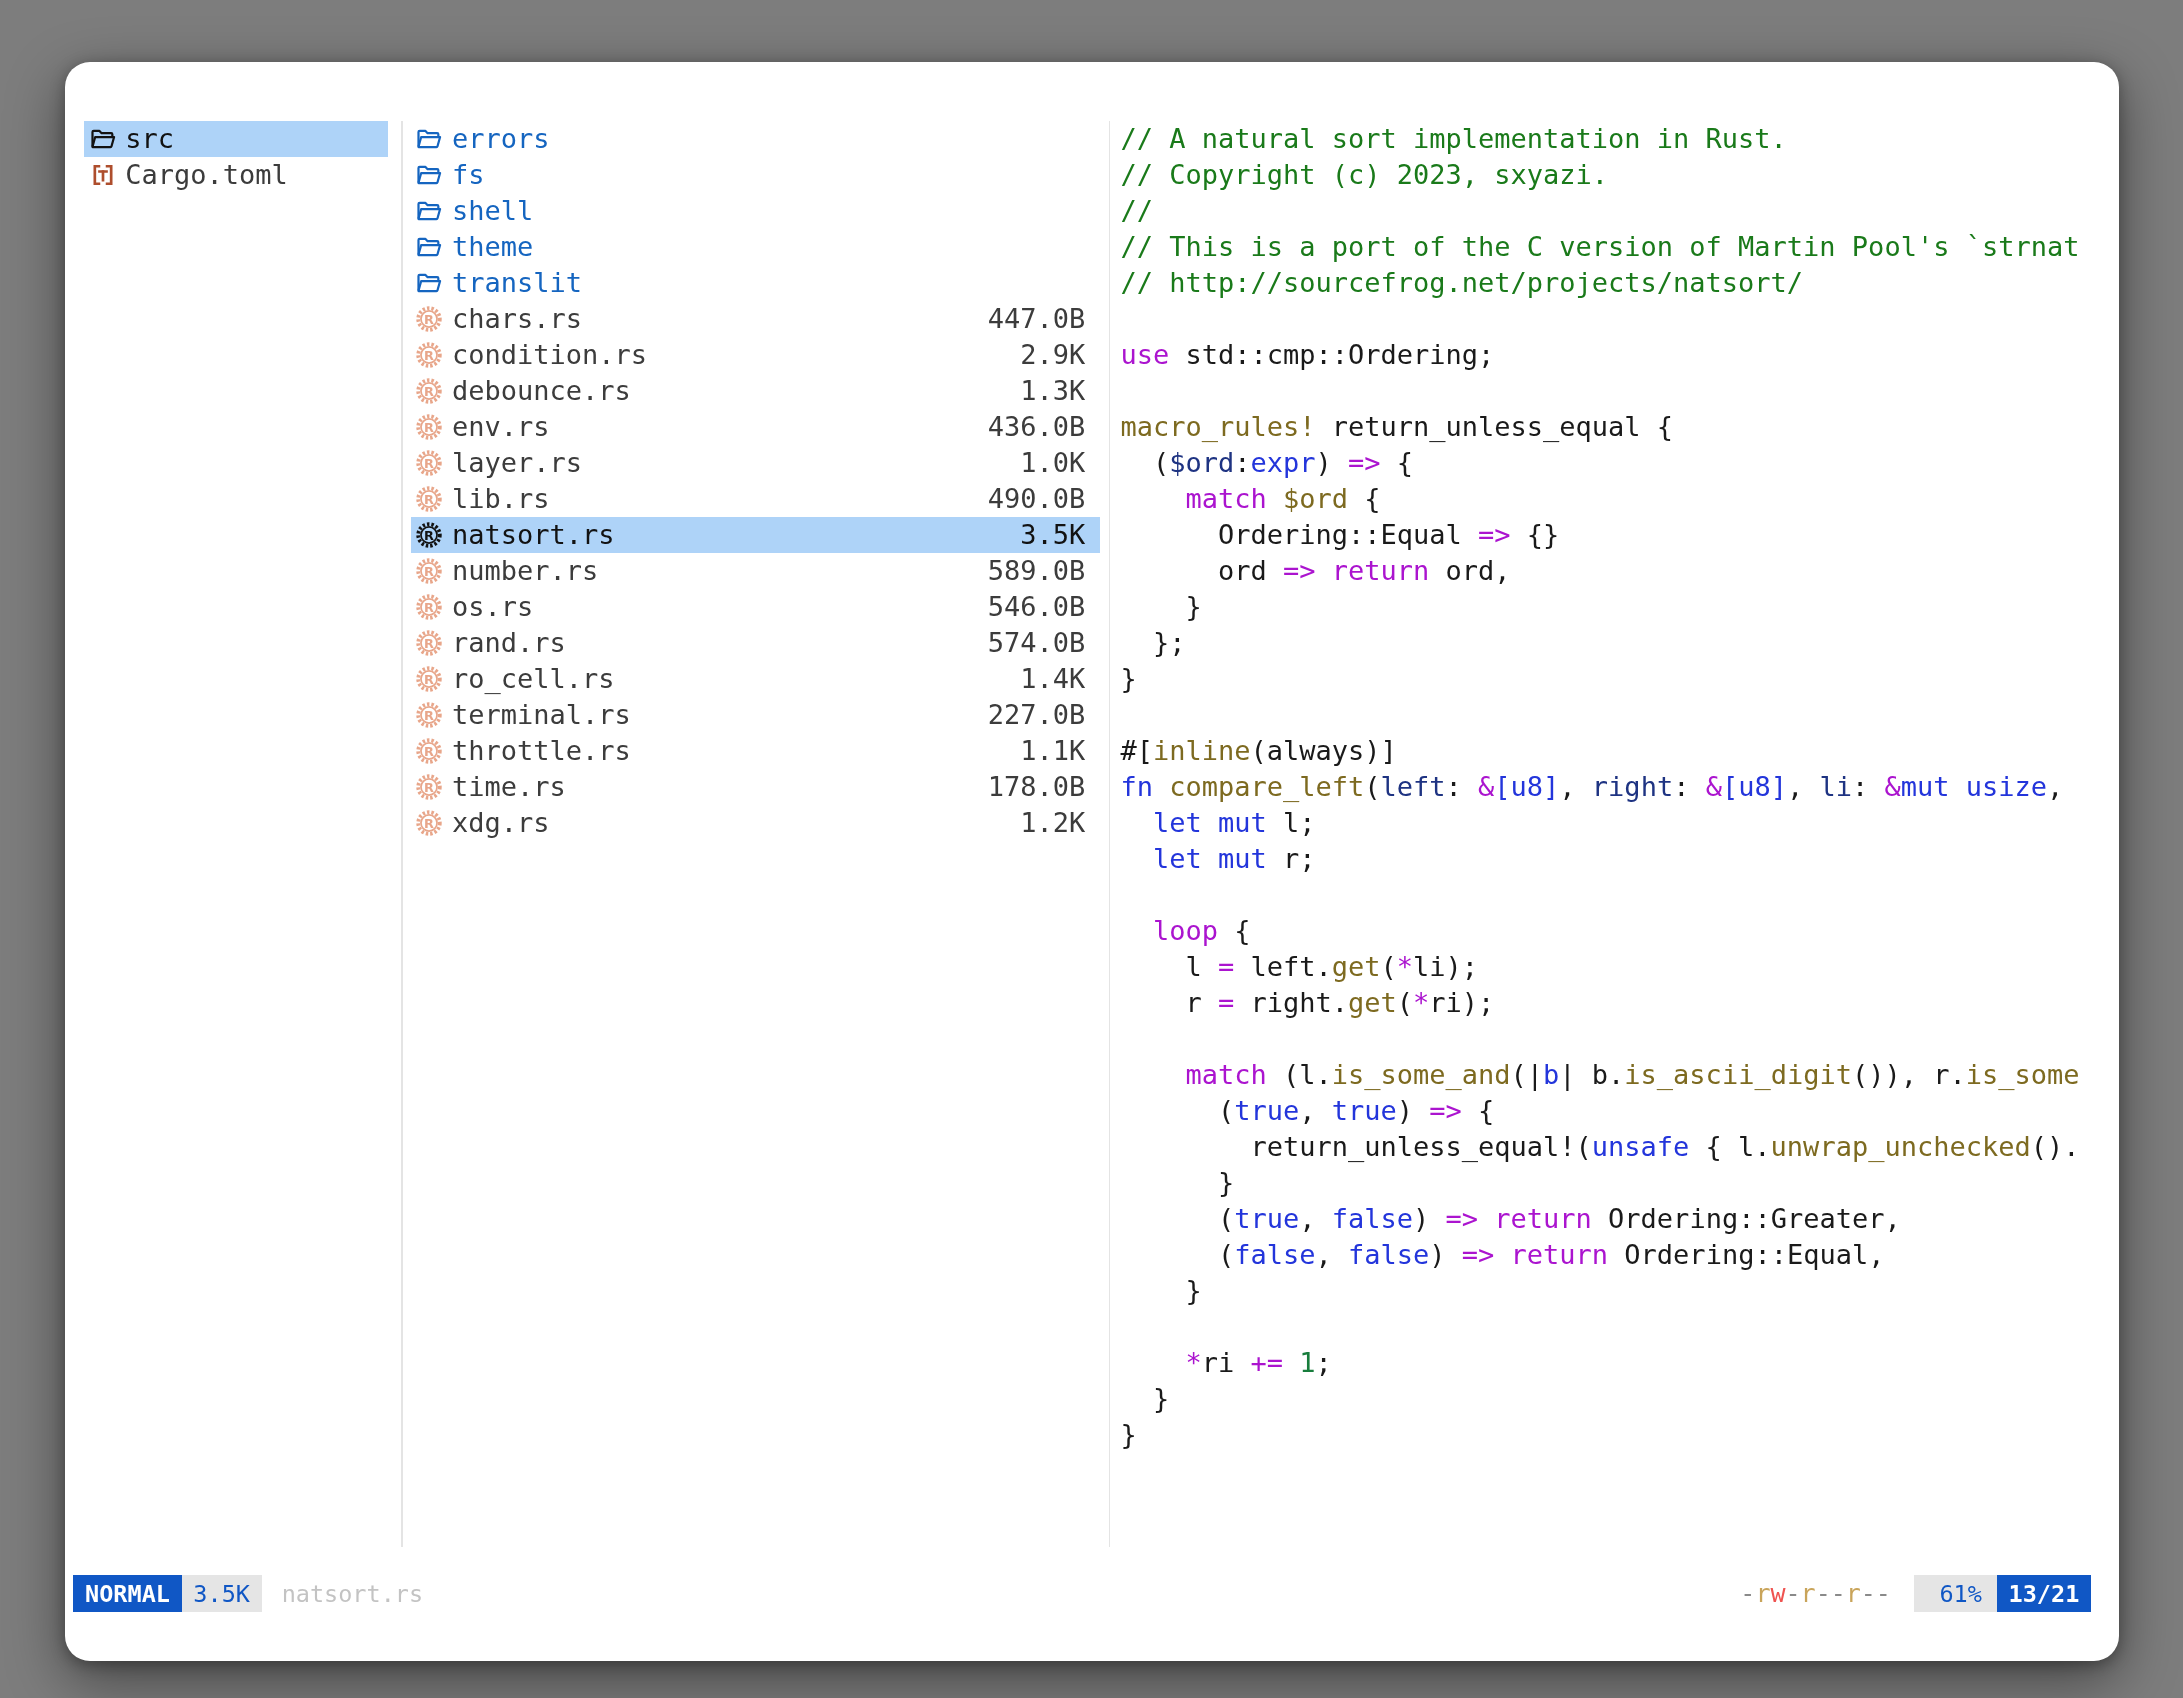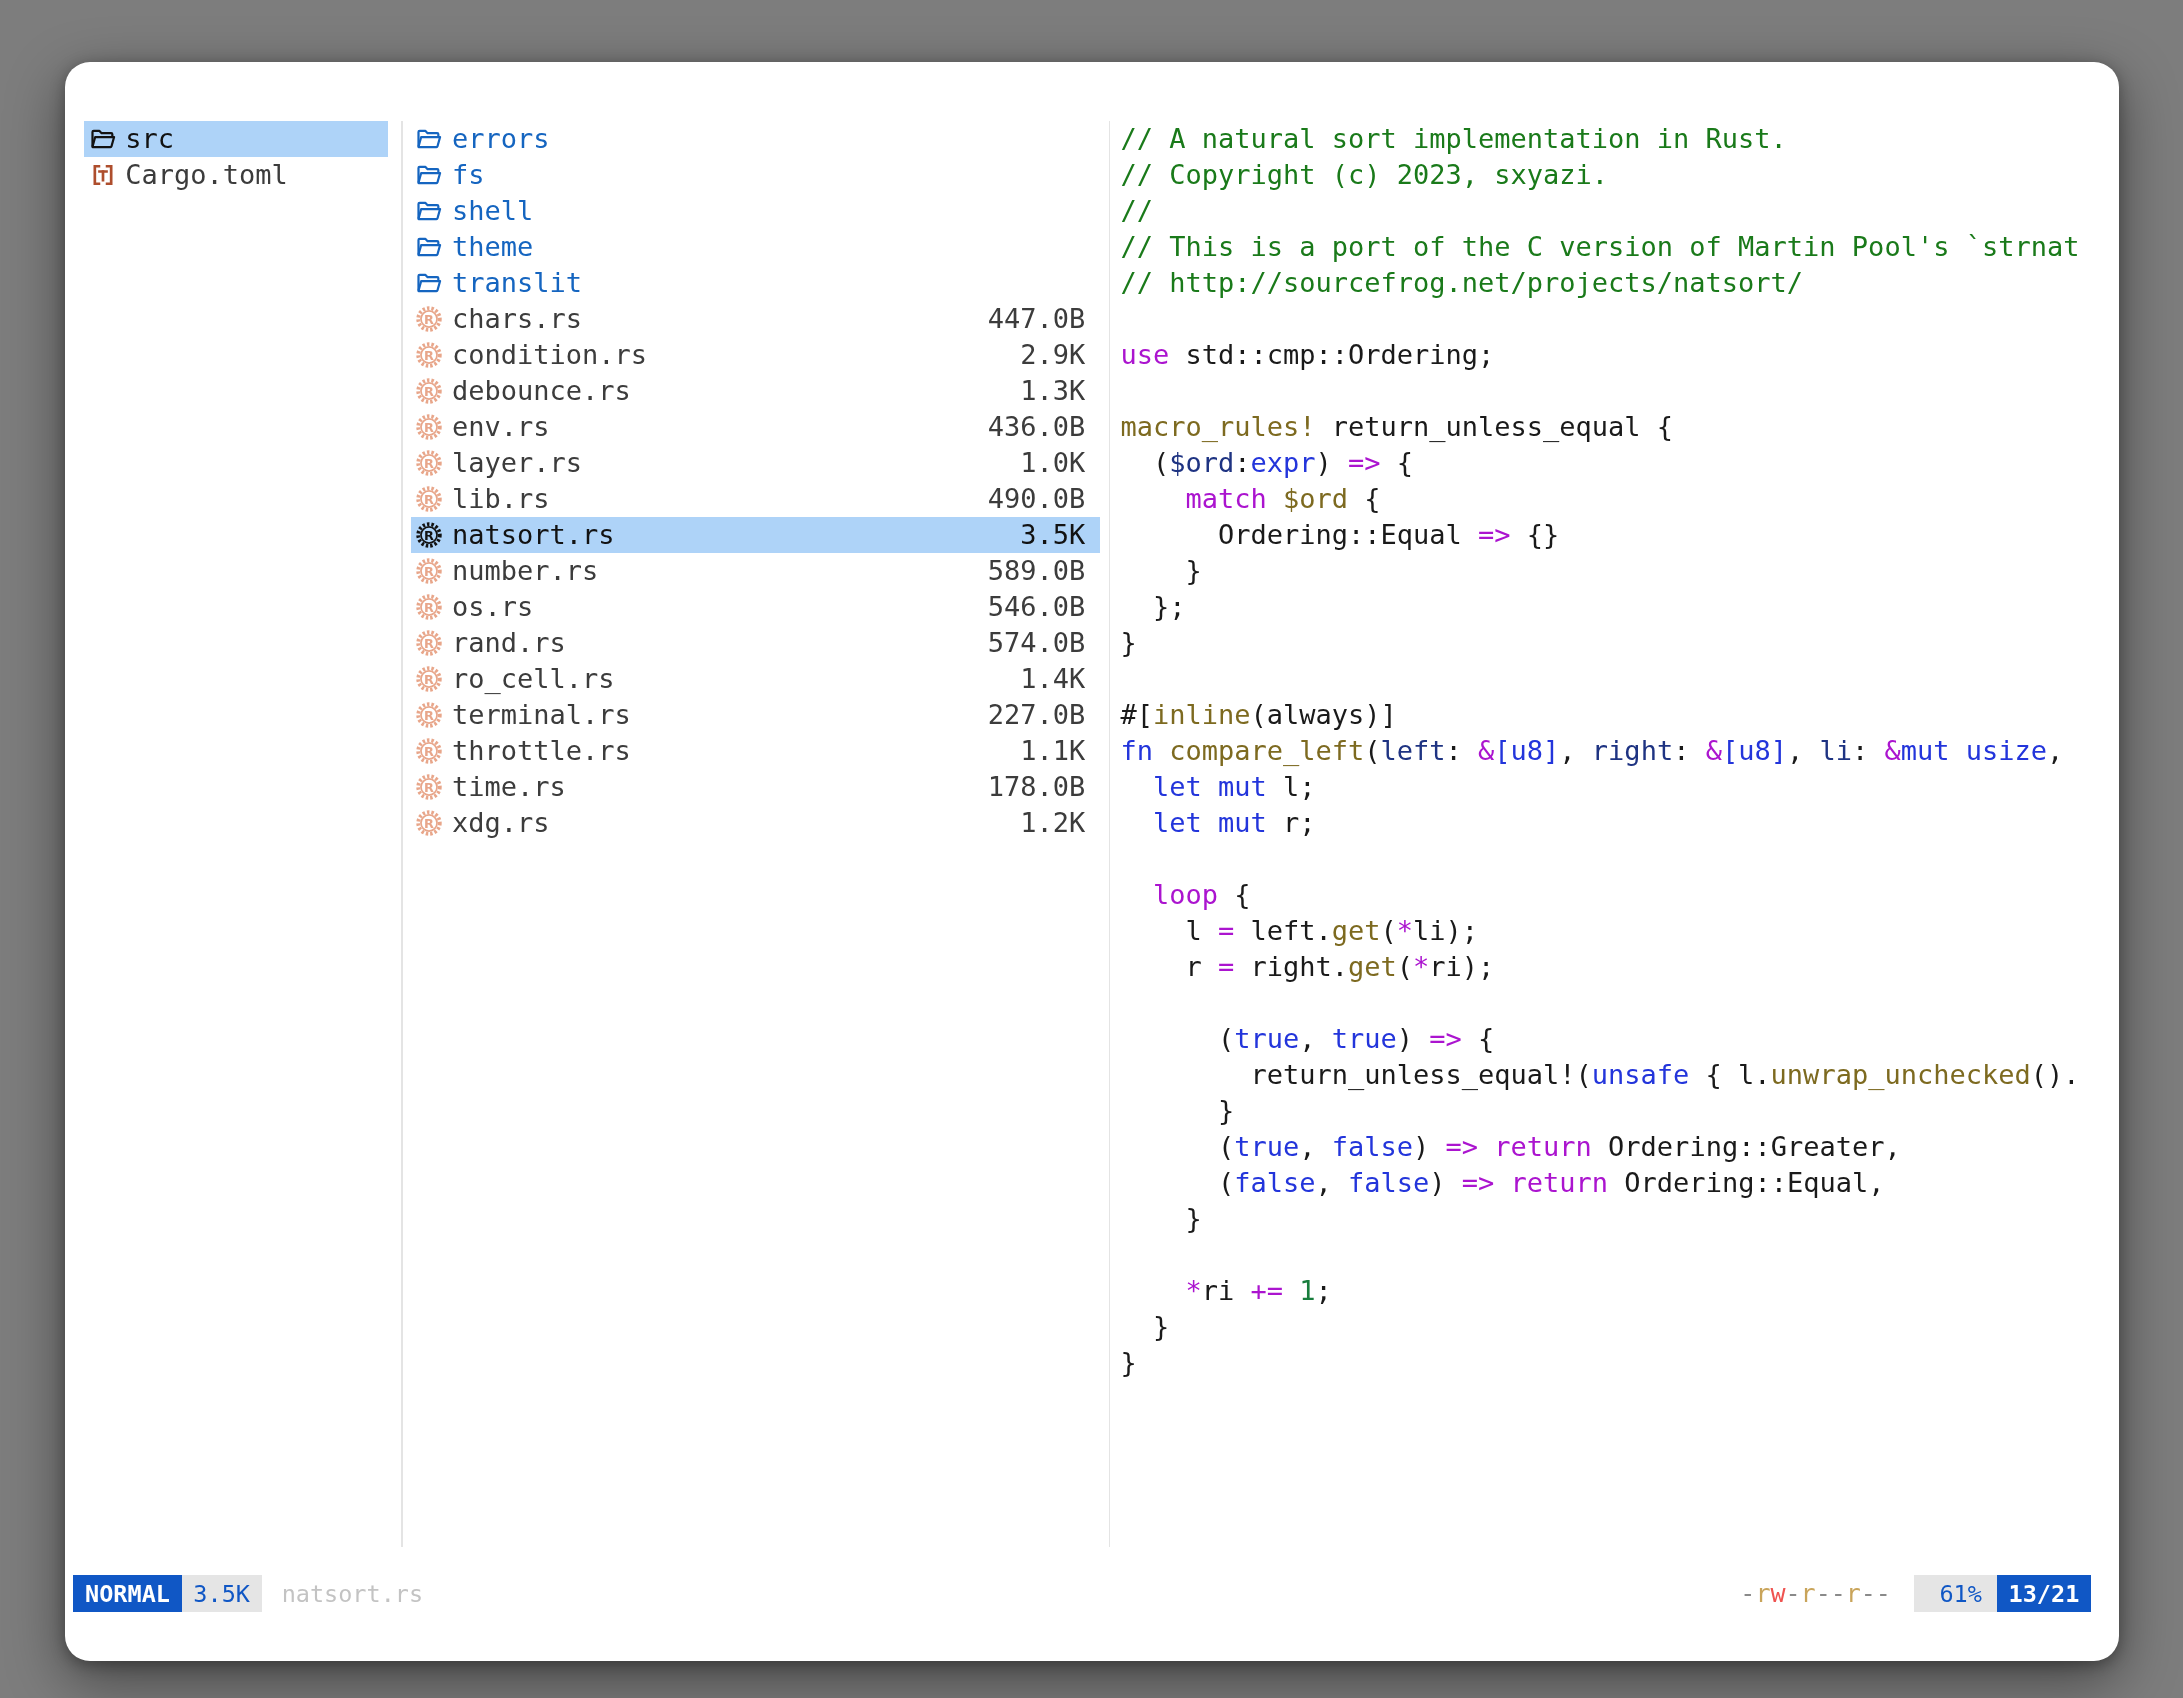--- a/index.html
+++ b/index.html
@@ -190,33 +190,35 @@
         <div class="code-line"><span class="tok-c">//</span></div>
         <div class="code-line"><span class="tok-c">// This is a port of the C version of Martin Pool's `strnat</span></div>
         <div class="code-line"><span class="tok-c">// http://sourcefrog.net/projects/natsort/</span></div>
         <div class="code-line"></div>
         <div class="code-line"><span class="tok-m">use</span><span class="tok-p"> std::cmp::Ordering;</span></div>
         <div class="code-line"></div>
         <div class="code-line"><span class="tok-o">macro_rules!</span><span class="tok-p"> return_unless_equal {</span></div>
         <div class="code-line"><span class="tok-p">  (</span><span class="tok-n">$ord</span><span class="tok-p">:</span><span class="tok-k">expr</span><span class="tok-p">) </span><span class="tok-m">=&gt;</span><span class="tok-p"> {</span></div>
         <div class="code-line"><span class="tok-p">    </span><span class="tok-m">match</span><span class="tok-p"> </span><span class="tok-o">$ord</span><span class="tok-p"> {</span></div>
         <div class="code-line"><span class="tok-p">      Ordering::Equal </span><span class="tok-m">=&gt;</span><span class="tok-p"> {}</span></div>
+        <div class="code-line"><span class="tok-p">      ord </span><span class="tok-m">=&gt;</span><span class="tok-p"> </span><span class="tok-m">return</span><span class="tok-p"> ord,</span></div>
         <div class="code-line"><span class="tok-p">    }</span></div>
         <div class="code-line"><span class="tok-p">  };</span></div>
         <div class="code-line"><span class="tok-p">}</span></div>
         <div class="code-line"></div>
         <div class="code-line"><span class="tok-p">#[</span><span class="tok-o">inline</span><span class="tok-p">(always)]</span></div>
         <div class="code-line"><span class="tok-k">fn</span><span class="tok-p"> </span><span class="tok-o">compare_left</span><span class="tok-p">(</span><span class="tok-n">left</span><span class="tok-p">: </span><span class="tok-m">&amp;</span><span class="tok-k">[u8]</span><span class="tok-p">, </span><span class="tok-n">right</span><span class="tok-p">: </span><span class="tok-m">&amp;</span><span class="tok-k">[u8]</span><span class="tok-p">, </span><span class="tok-n">li</span><span class="tok-p">: </span><span class="tok-m">&amp;</span><span class="tok-k">mut</span><span class="tok-p"> </span><span class="tok-k">usize</span><span class="tok-p">,</span></div>
         <div class="code-line"><span class="tok-p">  </span><span class="tok-k">let</span><span class="tok-p"> </span><span class="tok-k">mut</span><span class="tok-p"> l;</span></div>
         <div class="code-line"><span class="tok-p">  </span><span class="tok-k">let</span><span class="tok-p"> </span><span class="tok-k">mut</span><span class="tok-p"> r;</span></div>
         <div class="code-line"></div>
         <div class="code-line"><span class="tok-p">  </span><span class="tok-m">loop</span><span class="tok-p"> {</span></div>
         <div class="code-line"><span class="tok-p">    l </span><span class="tok-m">=</span><span class="tok-p"> left.</span><span class="tok-o">get</span><span class="tok-p">(</span><span class="tok-m">*</span><span class="tok-p">li);</span></div>
         <div class="code-line"><span class="tok-p">    r </span><span class="tok-m">=</span><span class="tok-p"> right.</span><span class="tok-o">get</span><span class="tok-p">(</span><span class="tok-m">*</span><span class="tok-p">ri);</span></div>
         <div class="code-line"></div>
+        <div class="code-line"><span class="tok-p">    </span><span class="tok-m">match</span><span class="tok-p"> (l.</span><span class="tok-o">is_some_and</span><span class="tok-p">(|</span><span class="tok-k">b</span><span class="tok-p">| b.</span><span class="tok-o">is_ascii_digit</span><span class="tok-p">()), r.</span><span class="tok-o">is_some</span></div>
         <div class="code-line"><span class="tok-p">      (</span><span class="tok-k">true</span><span class="tok-p">, </span><span class="tok-k">true</span><span class="tok-p">) </span><span class="tok-m">=&gt;</span><span class="tok-p"> {</span></div>
         <div class="code-line"><span class="tok-p">        return_unless_equal!(</span><span class="tok-k">unsafe</span><span class="tok-p"> { l.</span><span class="tok-o">unwrap_unchecked</span><span class="tok-p">().</span></div>
         <div class="code-line"><span class="tok-p">      }</span></div>
         <div class="code-line"><span class="tok-p">      (</span><span class="tok-k">true</span><span class="tok-p">, </span><span class="tok-k">false</span><span class="tok-p">) </span><span class="tok-m">=&gt;</span><span class="tok-p"> </span><span class="tok-m">return</span><span class="tok-p"> Ordering::Greater,</span></div>
         <div class="code-line"><span class="tok-p">      (</span><span class="tok-k">false</span><span class="tok-p">, </span><span class="tok-k">false</span><span class="tok-p">) </span><span class="tok-m">=&gt;</span><span class="tok-p"> </span><span class="tok-m">return</span><span class="tok-p"> Ordering::Equal,</span></div>
         <div class="code-line"><span class="tok-p">    }</span></div>
         <div class="code-line"></div>
         <div class="code-line"><span class="tok-p">    </span><span class="tok-m">*</span><span class="tok-p">ri </span><span class="tok-m">+=</span><span class="tok-p"> </span><span class="tok-g">1</span><span class="tok-p">;</span></div>
         <div class="code-line"><span class="tok-p">  }</span></div>
         <div class="code-line"><span class="tok-p">}</span></div>

